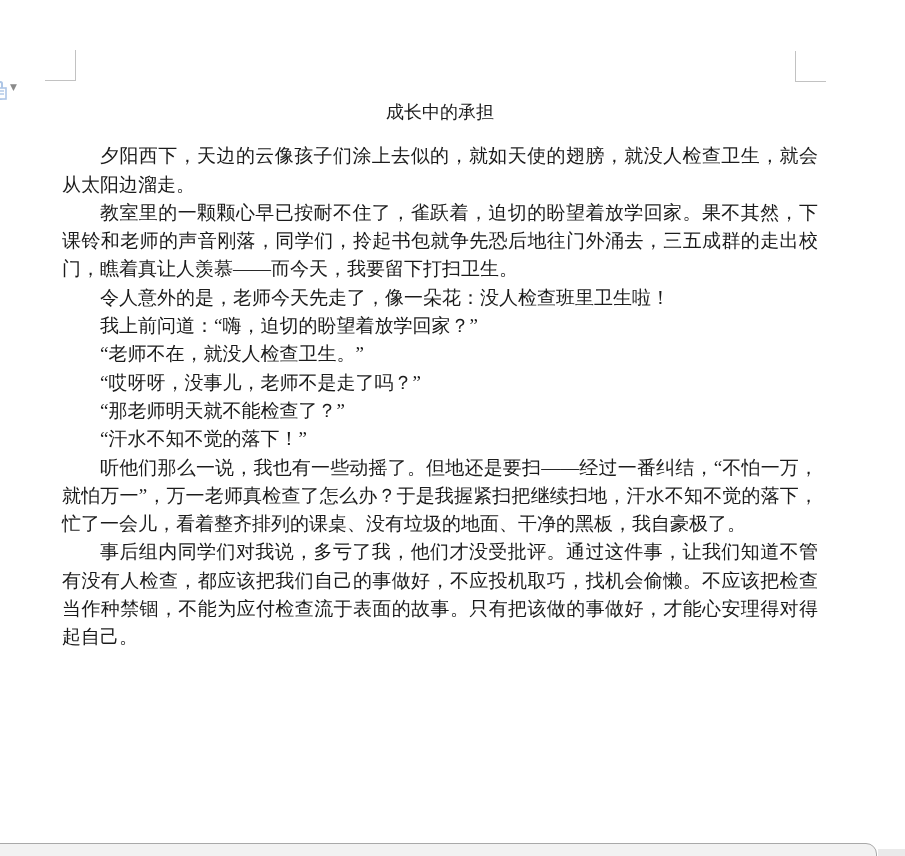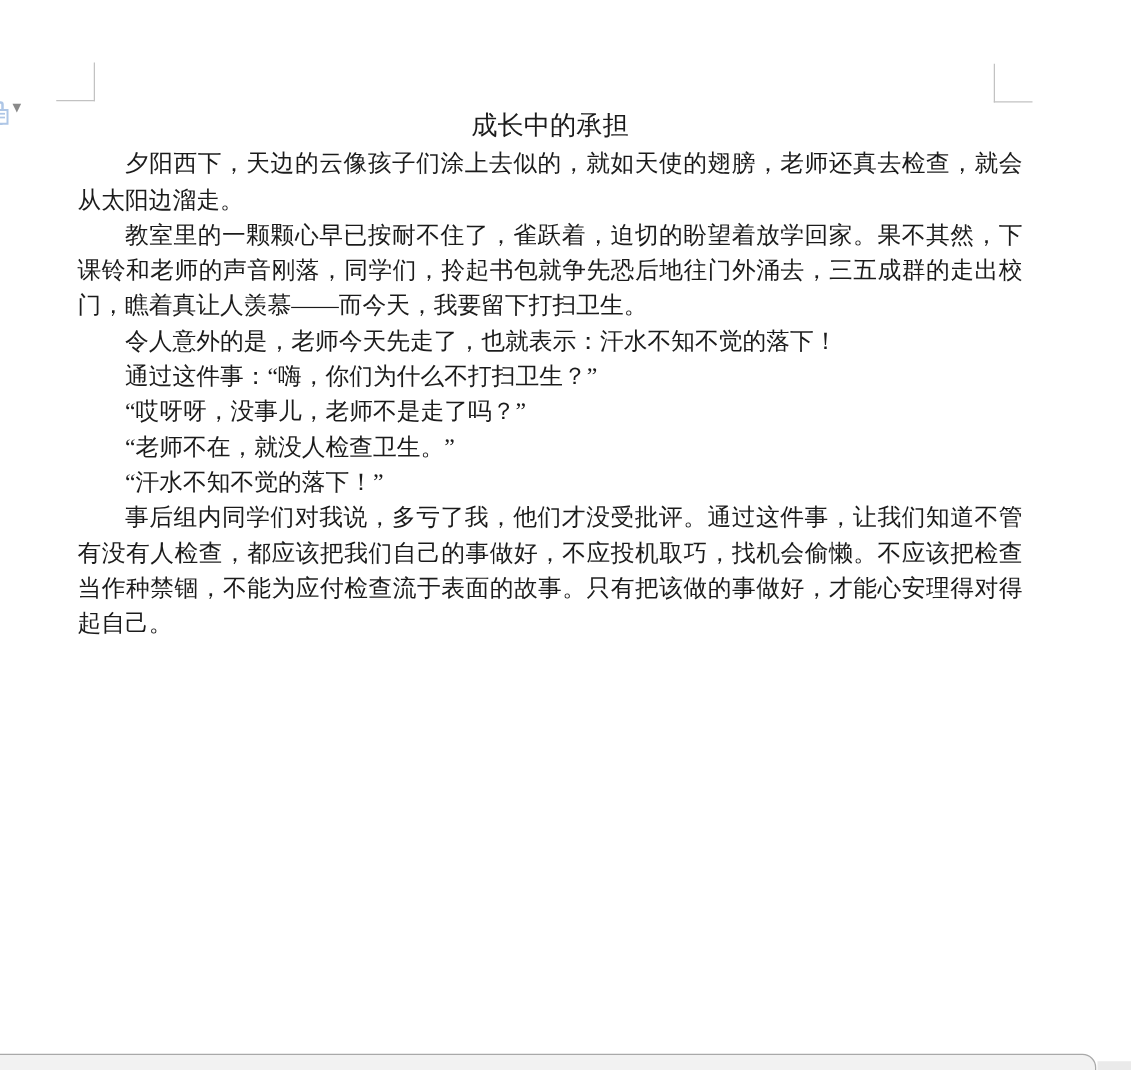--- a/index.html
+++ b/index.html
@@ -54,22 +54,22 @@
   .text-block {
     position: absolute;
     left: 62px;
     top: 82px;
     width: 756px;
     color: #1b1b1b;
     font-size: 19px;
     line-height: 28.3px;
   }
   .doc-title {
-    margin: 4px;
-    font-size: 21px;
+    margin: 16px;
+    font-size: 18px;
     font-weight: normal;
     text-align: center;
     line-height: 28.3px;
   }
   .text-block p {
     margin: 0;
     text-indent: 2em;
     text-align: justify;
     text-justify: inter-ideograph;
   }
@@ -107,24 +107,26 @@
     <rect x="4.5" y="0.5" width="6" height="4" rx="1" fill="#aec6e6"></rect>
     <rect x="6" y="8" width="12" height="11" fill="#ffffff" stroke="#aec6e6" stroke-width="1.6"></rect>
     <line x1="8" y1="11" x2="16" y2="11" stroke="#aec6e6" stroke-width="1.4"></line>
     <line x1="8" y1="14" x2="16" y2="14" stroke="#aec6e6" stroke-width="1.4"></line>
   </svg>
   <span class="paste-arrow">▼</span>
 </div>
 
 <div class="text-block">
   <h1 class="doc-title">成长中的承担</h1>
-  <p>夕阳西下，天边的云像孩子们涂上去似的，就如天使的翅膀，老师还真去检查，就会从太阳边溜走。</p>
+  <p>夕阳西下，天边的云像孩子们涂上去似的，就如天使的翅膀，就没人检查卫生，就会从太阳边溜走。</p>
   <p>教室里的一颗颗心早已按耐不住了，雀跃着，迫切的盼望着放学回家。果不其然，下课铃和老师的声音刚落，同学们，拎起书包就争先恐后地往门外涌去，三五成群的走出校门，瞧着真让人羡慕——而今天，我要留下打扫卫生。</p>
-  <p>令人意外的是，老师今天先走了，也就表示：汗水不知不觉的落下！</p>
-  <p>通过这件事：“嗨，你们为什么不打扫卫生？”</p>
+  <p>令人意外的是，老师今天先走了，像一朵花：没人检查班里卫生啦！</p>
+  <p>我上前问道：“嗨，迫切的盼望着放学回家？”</p>
+  <p>“老师不在，就没人检查卫生。”</p>
   <p>“哎呀呀，没事儿，老师不是走了吗？”</p>
-  <p>“老师不在，就没人检查卫生。”</p>
+  <p>“那老师明天就不能检查了？”</p>
   <p>“汗水不知不觉的落下！”</p>
+  <p>听他们那么一说，我也有一些动摇了。但地还是要扫——经过一番纠结，“不怕一万，就怕万一”，万一老师真检查了怎么办？于是我握紧扫把继续扫地，汗水不知不觉的落下，忙了一会儿，看着整齐排列的课桌、没有垃圾的地面、干净的黑板，我自豪极了。</p>
   <p>事后组内同学们对我说，多亏了我，他们才没受批评。通过这件事，让我们知道不管有没有人检查，都应该把我们自己的事做好，不应投机取巧，找机会偷懒。不应该把检查当作种禁锢，不能为应付检查流于表面的故事。只有把该做的事做好，才能心安理得对得起自己。</p>
 </div>
 
 <div class="bottom-bar"></div>
 <div class="bottom-corner-fill"></div>
 
 </body></html>

